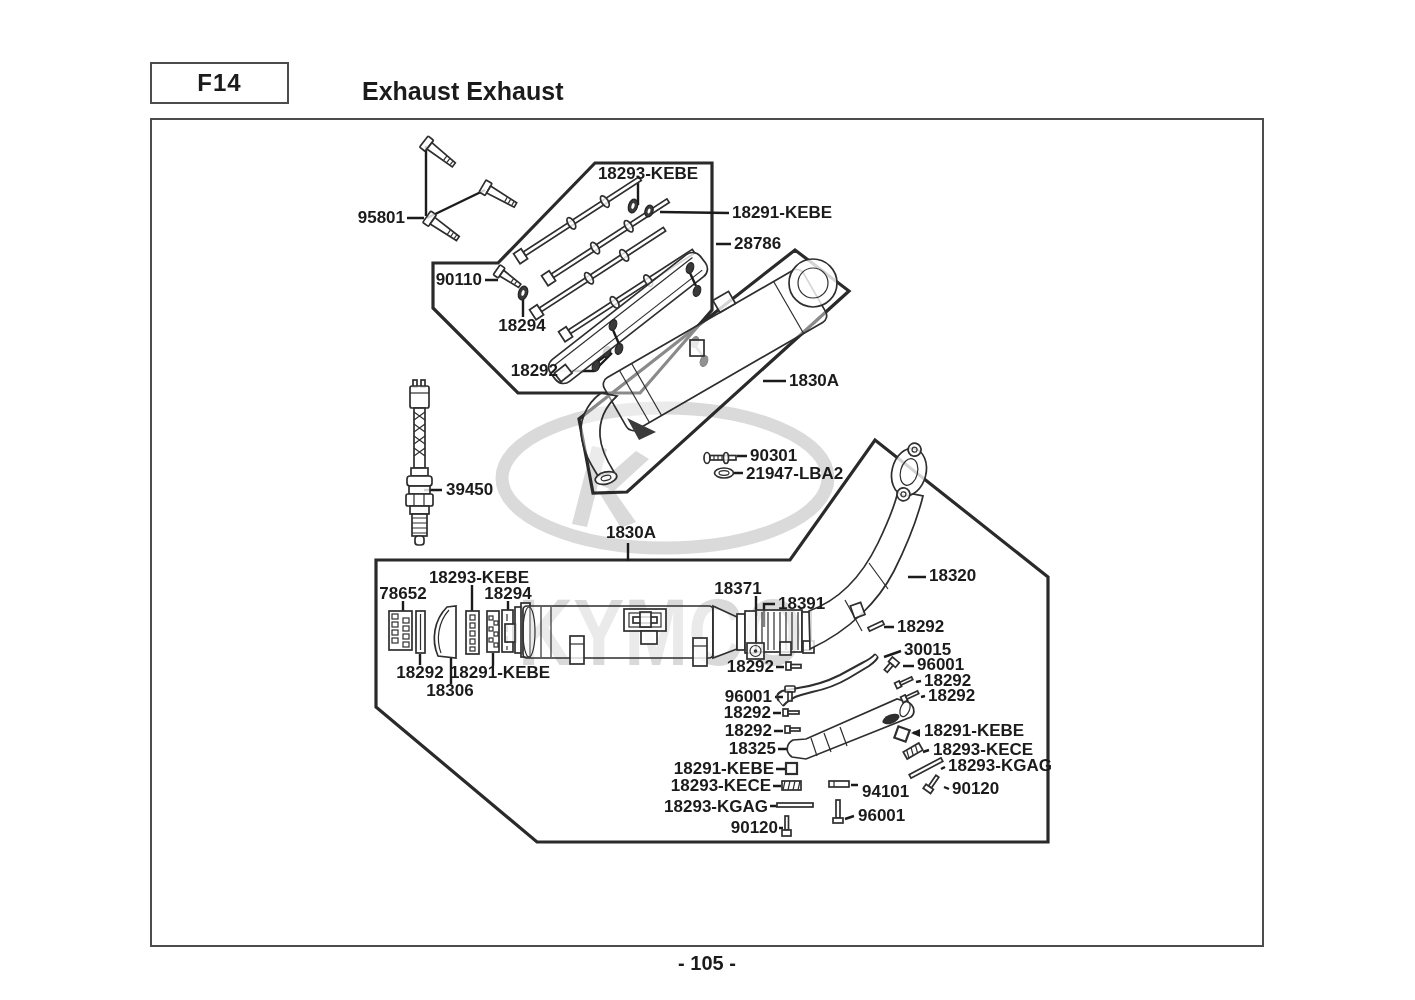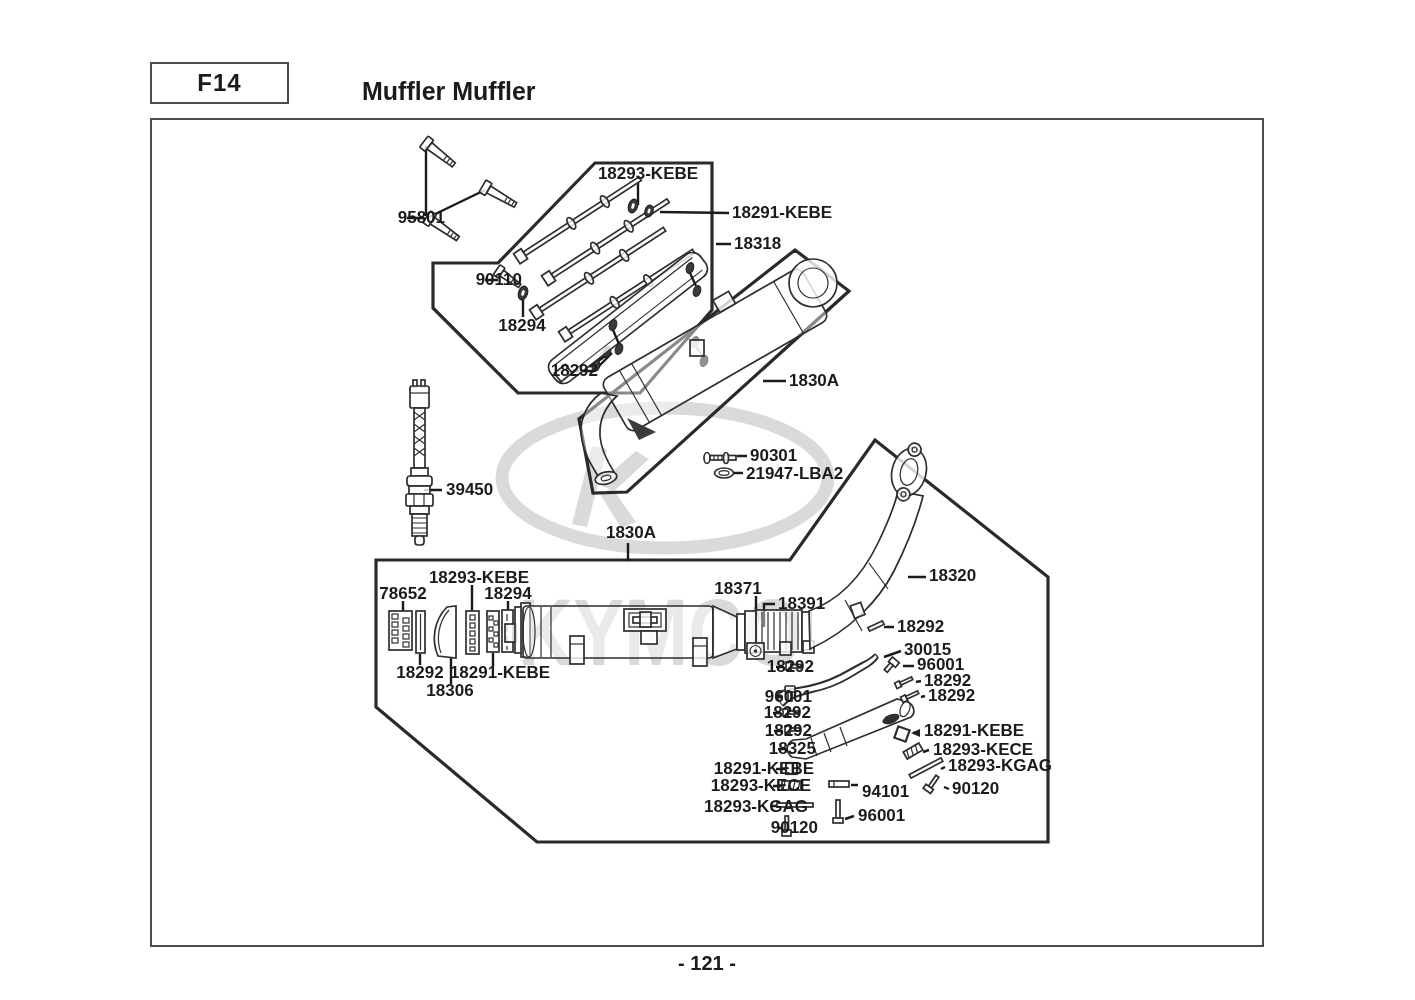--- a/index.html
+++ b/index.html
@@ -8,36 +8,36 @@
   .frame{position:absolute;box-sizing:border-box;border:2px solid #4c4c4c;background:transparent;}
   #header-box{left:150px;top:62px;width:139px;height:42px;display:flex;align-items:center;justify-content:center;}
   #main-border{left:150px;top:118px;width:1114px;height:829px;}
   #header-code{font-size:24px;font-weight:bold;letter-spacing:1px;}
   #page-title{position:absolute;left:362px;top:91px;transform:translateY(-50%);
               font-size:25px;font-weight:bold;}
   #page-number{position:absolute;left:707px;top:963px;transform:translate(-50%,-50%);
                font-size:20px;font-weight:bold;}
   #diagram-svg{position:absolute;left:0;top:0;}
   .part-label{position:absolute;font-size:17px;font-weight:bold;white-space:nowrap;color:#1b1b1b;}
-  .al{transform:translate(0,-50%);} .ac{transform:translate(-50%,-50%);} .ar{transform:translate(-100%,-50%);margin-left:40px;}
+  .al{transform:translate(0,-50%);} .ac{transform:translate(-50%,-50%);} .ar{transform:translate(-100%,-50%);}
   .outline{fill:none;stroke:#2a2a2a;stroke-width:3.2px;stroke-linejoin:miter;}
   .ln{stroke:#1b1b1b;stroke-width:2.4px;fill:none;}
   .pt{stroke:#2e2e2e;stroke-width:1.7px;fill:rgba(255,255,255,0.8);}
   .ptt{stroke:#2e2e2e;stroke-width:1.7px;fill:rgba(255,255,255,0.45);}
   .dk{stroke:#222;stroke-width:1.2px;fill:#3a3a3a;}
   .thin{stroke:#2e2e2e;stroke-width:1.2px;fill:none;}
   .wm{fill:#dadada;}
 </style>
 </head>
 <body>
 
 <div class="frame" id="header-box">
   <span id="header-code">F14</span>
 </div>
-<div id="page-title">Muffler Muffler</div>
+<div id="page-title">Exhaust Exhaust</div>
 <div class="frame" id="main-border"></div>
 
 <svg id="diagram-svg" width="1415" height="1000" viewBox="0 0 1415 1000">
 
   <g>
     <ellipse cx="665" cy="478" rx="163" ry="70" fill="none" stroke="#dadada" stroke-width="13"></ellipse>
     <g>
       <polygon class="wm" points="572,524 592,446 607,449 587,527"></polygon>
       <polygon class="wm" points="598,484 636,451 649,459 614,491"></polygon>
       <polygon class="wm" points="600,494 612,488 636,522 621,528"></polygon>
@@ -406,21 +406,21 @@
         <rect class="pt" x="931" y="775" width="3.5" height="13"></rect>
         <rect class="pt" x="928" y="788" width="9" height="5"></rect>
       </g>
   </g>
 </svg>
 
 <div id="labels-layer">
     <div class="part-label ar" style="left: 405px; top: 218px;">95801</div>
     <div class="part-label ac" style="left: 648px; top: 174px;">18293-KEBE</div>
     <div class="part-label al" style="left: 732px; top: 213px;">18291-KEBE</div>
-    <div class="part-label al" style="left: 734px; top: 244px;">18318</div>
+    <div class="part-label al" style="left: 734px; top: 244px;">28786</div>
     <div class="part-label ar" style="left: 482px; top: 280px;">90110</div>
     <div class="part-label ac" style="left: 522px; top: 326px;">18294</div>
     <div class="part-label ar" style="left: 558px; top: 371px;">18292</div>
     <div class="part-label al" style="left: 789px; top: 381px;">1830A</div>
     <div class="part-label al" style="left: 750px; top: 456px;">90301</div>
     <div class="part-label al" style="left: 746px; top: 474px;">21947-LBA2</div>
     <div class="part-label al" style="left: 446px; top: 490px;">39450</div>
     <div class="part-label ac" style="left: 631px; top: 533px;">1830A</div>
     <div class="part-label ac" style="left: 403px; top: 594px;">78652</div>
     <div class="part-label ac" style="left: 479px; top: 578px;">18293-KEBE</div>
@@ -446,13 +446,13 @@
     <div class="part-label al" style="left: 948px; top: 766px;">18293-KGAG</div>
     <div class="part-label al" style="left: 952px; top: 789px;">90120</div>
     <div class="part-label ar" style="left: 774px; top: 769px;">18291-KEBE</div>
     <div class="part-label ar" style="left: 771px; top: 786px;">18293-KECE</div>
     <div class="part-label ar" style="left: 768px; top: 807px;">18293-KGAG</div>
     <div class="part-label ar" style="left: 778px; top: 828px;">90120</div>
     <div class="part-label al" style="left: 862px; top: 786px; margin-top: 6px;">94101</div>
     <div class="part-label al" style="left: 858px; top: 816px;">96001</div>
   </div>
 
-<div id="page-number">- 121 -</div>
+<div id="page-number">- 105 -</div>
 
 </body></html>

